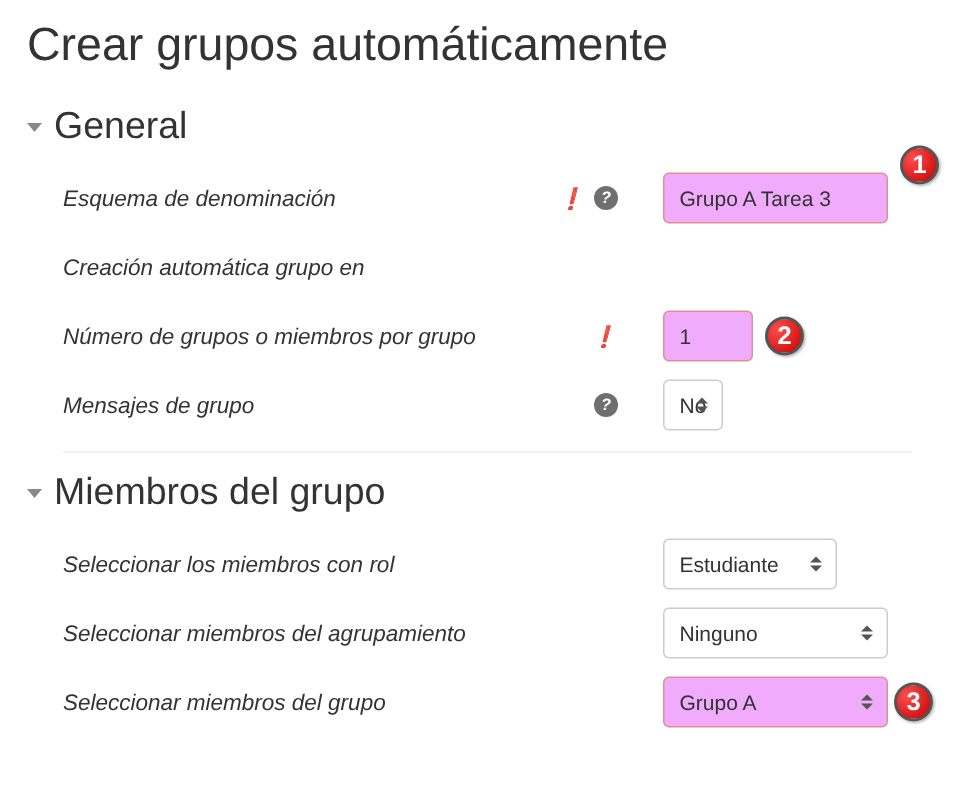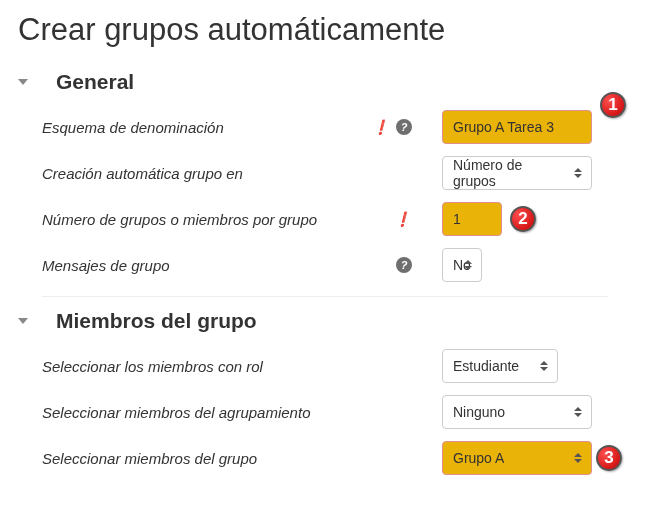--- a/index.html
+++ b/index.html
@@ -35,24 +35,23 @@
     user-select: none;
   }
   .section-header .caret {
     width: 0; height: 0;
     border-left: 5px solid transparent;
     border-right: 5px solid transparent;
     border-top: 6px solid #888;
     margin-right: 4px;
   }
   .section-header .title {
-    font-size: 21px;
-    font-weight: 700;
-    color: #333;
-    margin-left: 20px;
+    font-size: 25px;
+    font-weight: 400;
+    color: #333;
   }
   .row {
     display: flex;
     align-items: center;
     min-height: 46px;
     padding: 2px 0;
   }
   .label-cell {
     width: 400px;
     padding-left: 24px;
@@ -96,21 +95,21 @@
     border-radius: 4px;
     background: #fff;
     font-size: 14px;
     color: #333;
     padding: 0 10px;
     display: flex;
     align-items: center;
     position: relative;
   }
   .text-input.hl, .select.hl {
-    background: #eab308;
+    background: #f0abfc;
     border-color: #e08f92;
   }
   .text-input .value { flex: 1; }
   .select {
     padding-right: 24px;
     cursor: pointer;
   }
   .select .caret-ud {
     position: absolute;
     right: 8px;
@@ -182,29 +181,20 @@
           <span class="value">Grupo A Tarea 3</span>
         </div>
         <div class="callout" style="right:6px; top:-18px;">1</div>
       </div>
     </div>
 
     <div class="row">
       <div class="label-cell">
         <span class="label-text">Creación automática grupo en</span>
       </div>
-      <div class="control-cell">
-        <div class="select w-150">
-          <span>Número de grupos</span>
-          <span class="caret-ud">
-              <span class="up"></span>
-              <span class="down"></span>
-            </span>
-        </div>
-      </div>
     </div>
 
     <div class="row">
       <div class="label-cell">
         <span class="label-text">Número de grupos o miembros por grupo</span>
         <span class="req">❗</span>
       </div>
       <div class="control-cell" style="position:relative;">
         <div class="text-input hl w-60">
           <span class="value">1</span>

